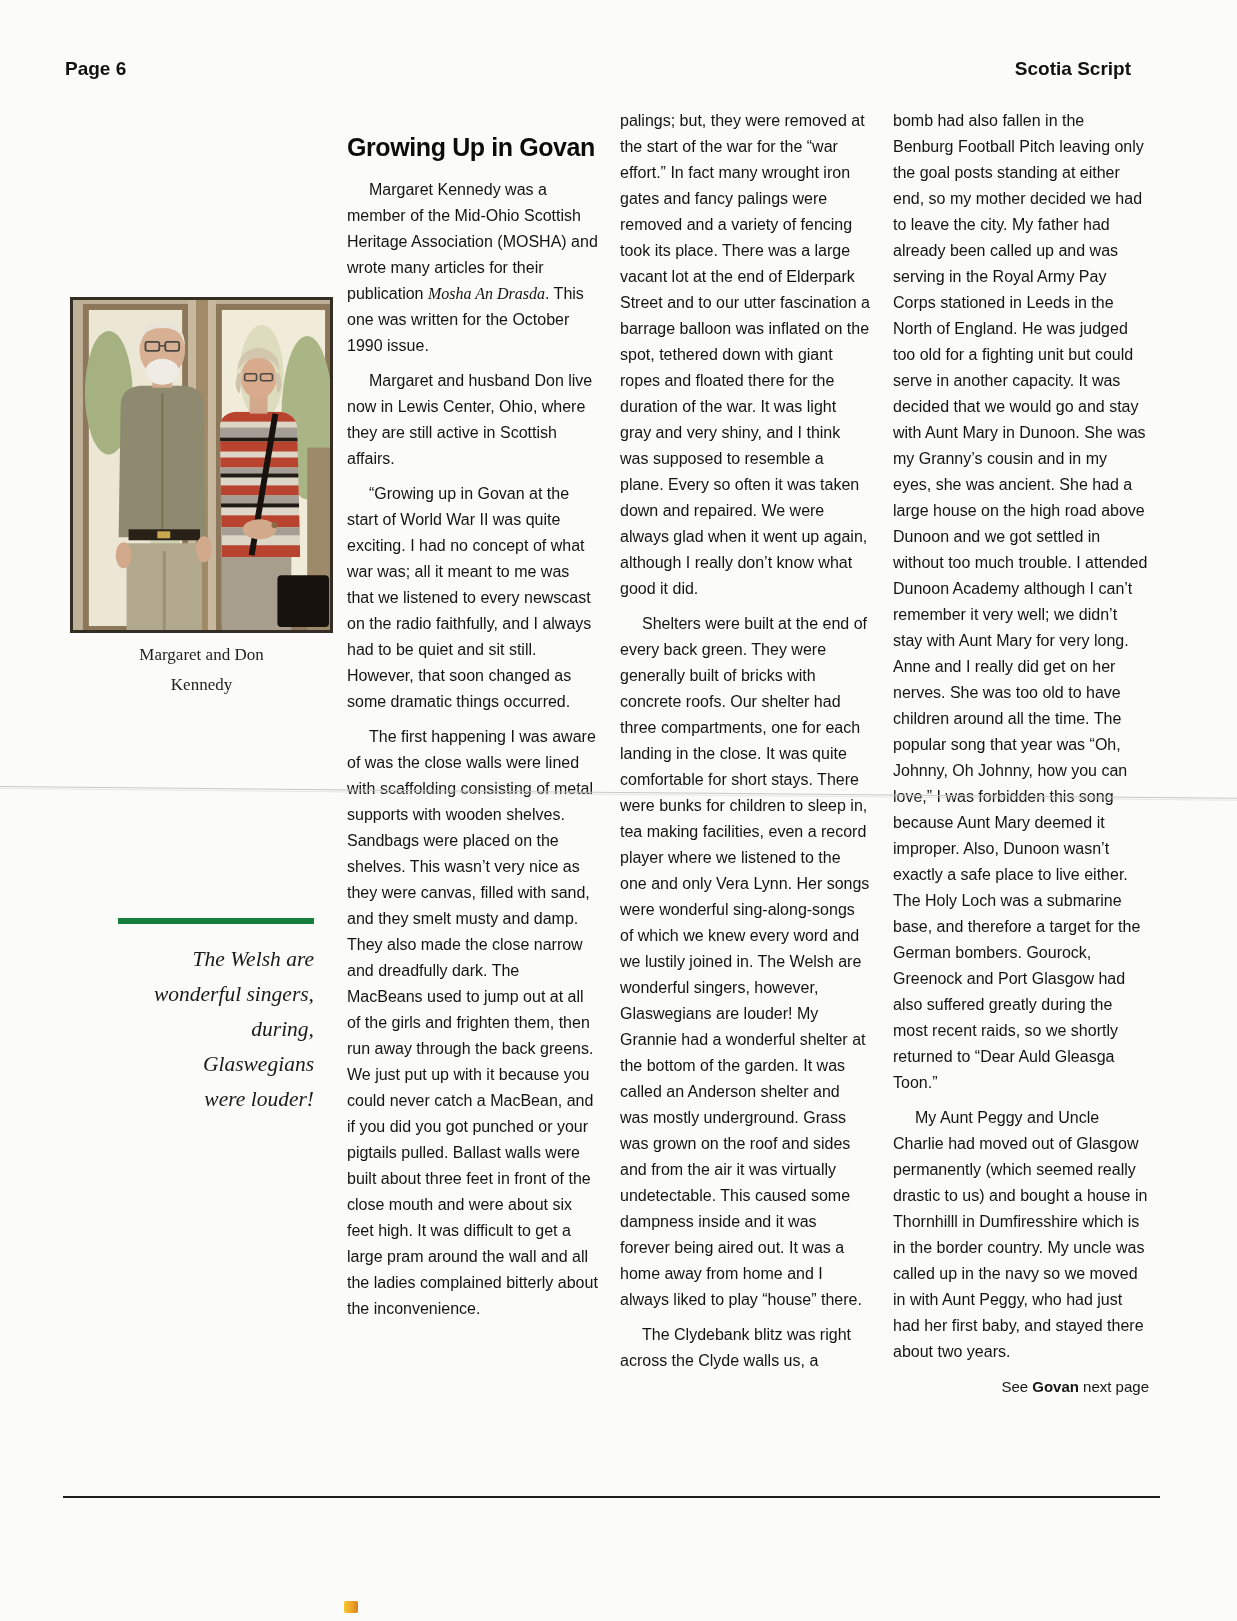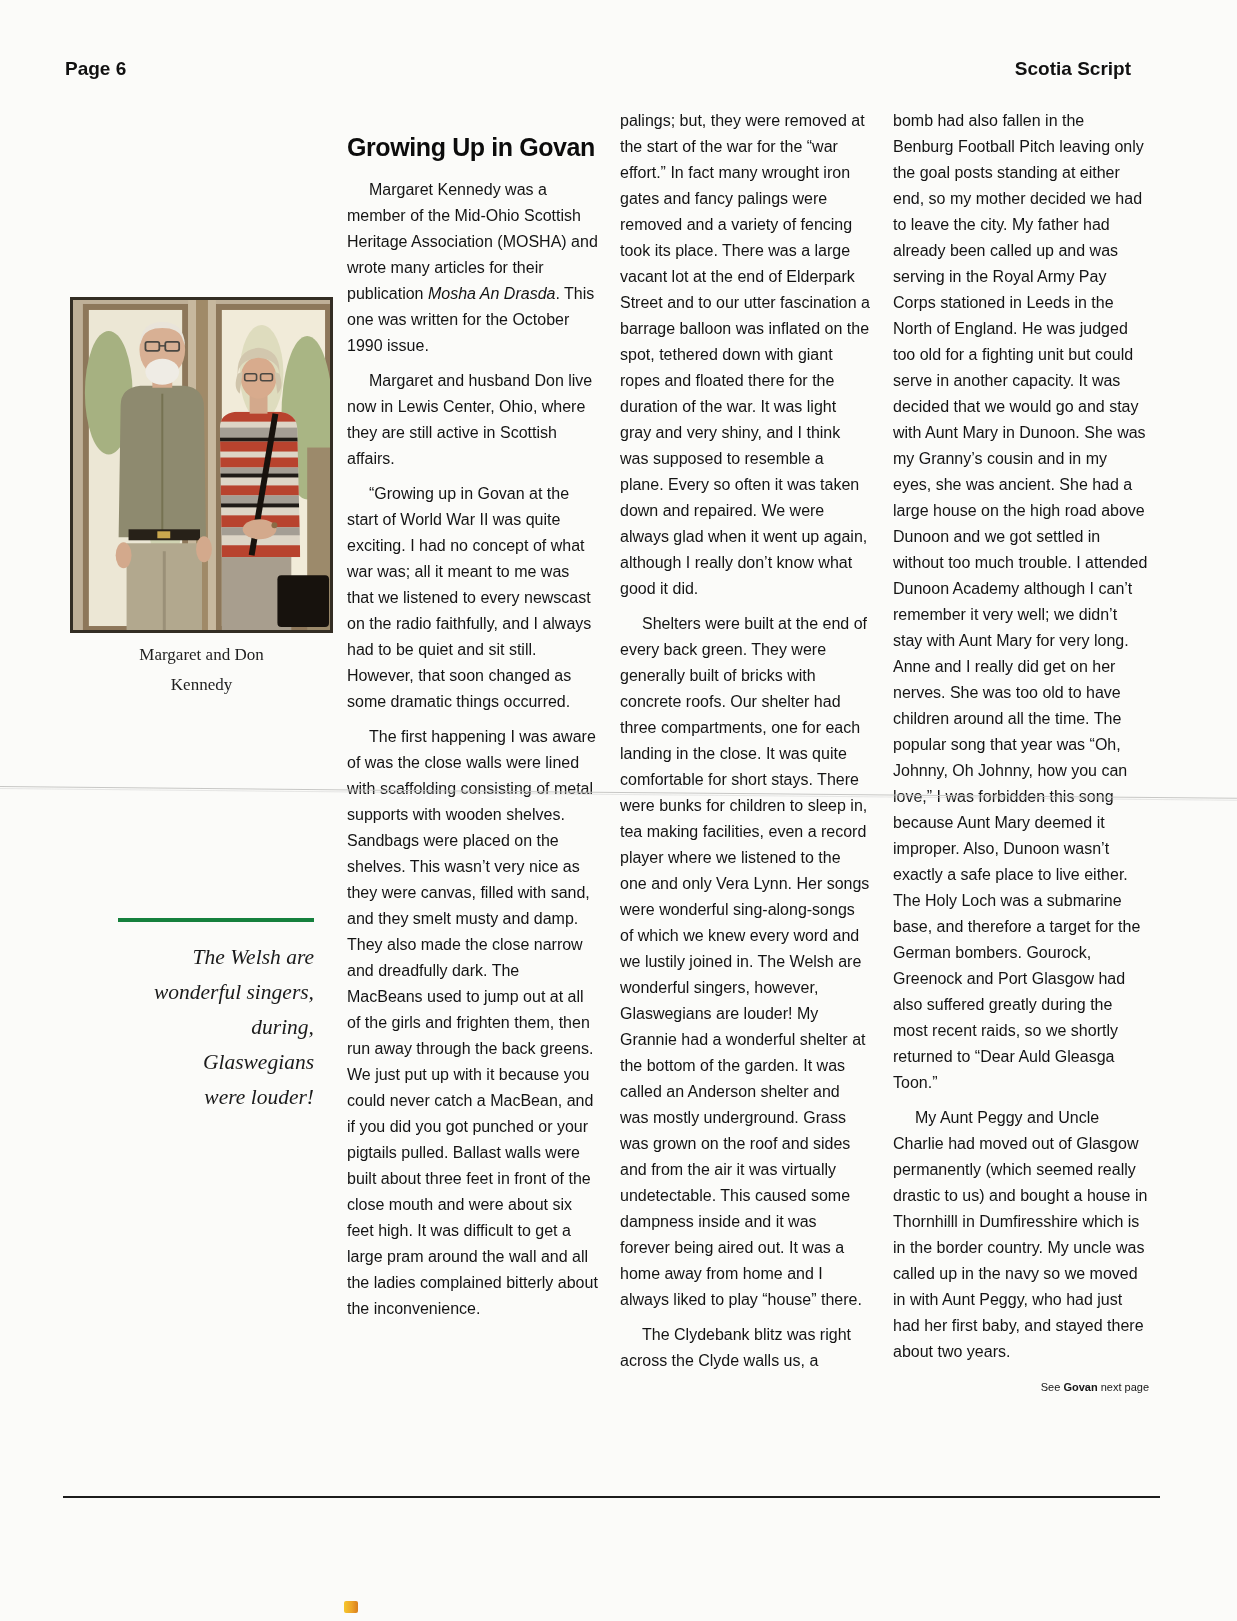--- a/index.html
+++ b/index.html
@@ -19,37 +19,37 @@
 
   
   .photo{position:absolute;left:70px;top:297px;width:263px;height:336px;margin:0;padding:0;
          border:1.5px solid #332d24;box-sizing:border-box;background:#bfb098;}
   .photo svg{display:block;width:100%;height:100%;}
 
   .caption{position:absolute;left:55px;top:640px;width:293px;text-align:center;
            font-family:"Liberation Serif", serif;font-size:17px;line-height:30px;color:#1f1f1f;}
 
   .pullquote{position:absolute;left:118px;top:918px;width:196px;
-             border-top:4px solid #15803d;padding-top:18px;
+             border-top:6px solid #15803d;padding-top:18px;
              font-family:"Liberation Serif", serif;font-style:italic;
              font-size:21.5px;line-height:35px;text-align:right;color:#1a1a1a;}
 
   .col{position:absolute;top:108px;font-size:16px;line-height:26px;color:#141414;}
   .col1{left:347px;width:252px;top:112px;margin-top:20px;}
   .col2{left:620px;width:250px;}
   .col3{left:893px;width:256px;}
 
   .headline{font-size:25px;line-height:30px;letter-spacing:-0.4px;margin:0 0 15px 0;
             font-weight:bold;color:#0c0c0c;}
 
   .col p{margin:0 0 9px 0;text-indent:22px;}
   .col p.cont{text-indent:0;}
-  .col p i{font-style:italic;}
+  .col p i{font-style:italic;font-family:Liberation Serif, serif;}
 
-  .continuation{text-align:right;font-size:11px;margin-top:3px;color:#161616;}
+  .continuation{text-align:right;font-size:15px;margin-top:3px;color:#161616;}
   .continuation b{font-weight:bold;}
 
   .crease{position:absolute;left:0;top:786px;width:1237px;height:1px;background:#c7c7c5;
           transform:rotate(0.55deg);transform-origin:left center;
           box-shadow:0 2px 0 rgba(205,205,203,0.45);}
 
   .bottom-rule{position:absolute;left:63px;top:1496px;width:1097px;height:2px;background:#1c1c1c;}
 
   .artifact{position:absolute;left:344px;top:1601px;width:14px;height:12px;border-radius:2px;
             background:linear-gradient(90deg,#f5c62d 0%,#eda428 55%,#d97e1e 100%);}

